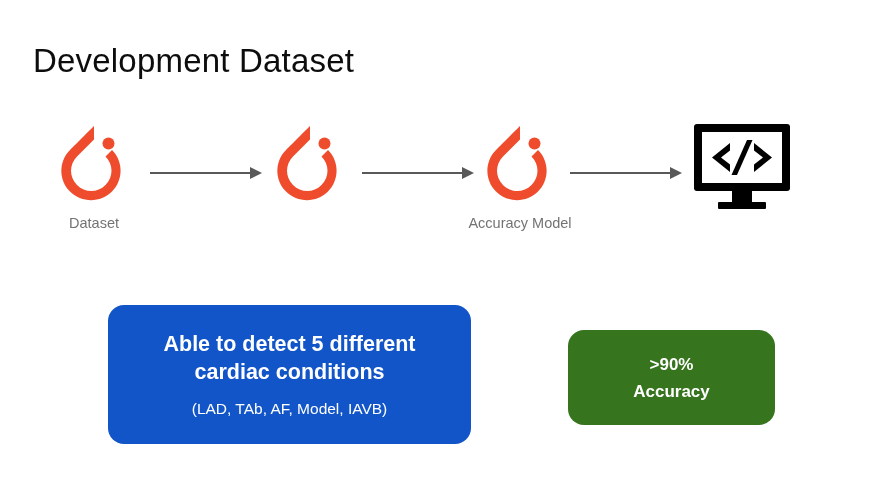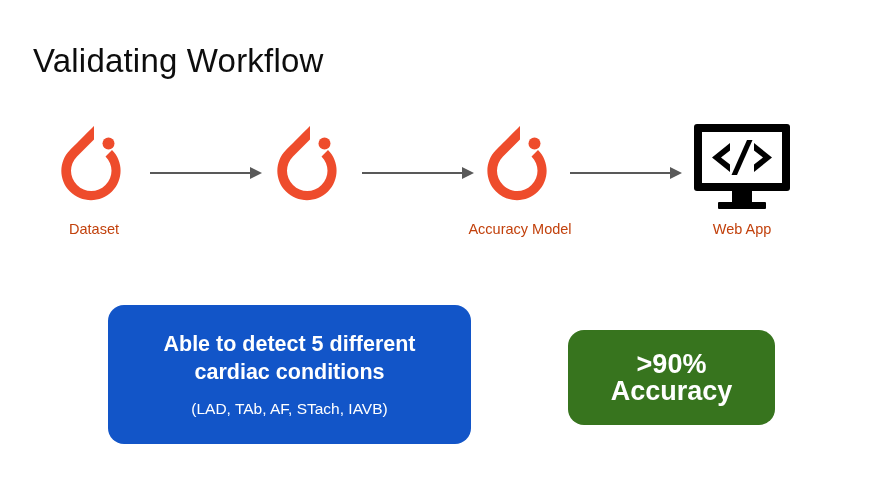--- a/index.html
+++ b/index.html
@@ -37,24 +37,24 @@
     width: 140px;
     text-align: center;
   }
   .node-icon {
     height: 92px;
     display: flex;
     align-items: center;
     justify-content: center;
   }
   .node-label {
-    margin-top: 10px;
+    margin-top: 4px;
     font-size: 14.5px;
     line-height: 18px;
-    color: #c2410c;
+    color: #737373;
     white-space: pre-line;
   }
 
   .node-1 { left: 24px;  top: 118px; }
   .node-2 { left: 240px; top: 118px; }
   .node-3 { left: 450px; top: 118px; }
   .node-4 { left: 672px; top: 118px; }
 
   
   .flow-arrow {
@@ -99,33 +99,33 @@
     line-height: 20px;
   }
   #callout-green {
     left: 568px;
     top: 330px;
     width: 207px;
     height: 95px;
     background: #37741E;
   }
   #callout-green .callout-heading {
-    font-size: 27px;
+    font-size: 17px;
     font-weight: bold;
     line-height: 27px;
     white-space: pre-line;
     text-align: center;
   }
 </style>
 </head>
 <body>
 
 <div id="slide">
 
-  <div id="slide-title">Validating Workflow</div>
+  <div id="slide-title">Development Dataset</div>
 
   <div class="flow-node node-1">
     <div class="node-icon">
       <svg width="86" height="92" viewBox="0 0 86 92" aria-hidden="true">
         <path d="M43 8 L43 8 C43 8 19 32 19 32 C7.5 43.5 7.5 62 19 73.5 C30.5 85 49.5 85 61 73.5 C72.5 62 72.5 43.5 61 32 L54.5 38.5 C62.5 46.5 62.5 59 54.5 67 C46.5 75 34 75 26 67 C18 59 18 46.5 26 38.5 L43 21.5 Z" fill="#EE4C2C"></path>
         <circle cx="57.5" cy="25.5" r="6" fill="#EE4C2C"></circle>
       </svg>
     </div>
     <div class="node-label">Dataset</div>
   </div>
@@ -175,27 +175,26 @@
       <svg width="104" height="92" viewBox="0 0 104 92" aria-hidden="true">
         <rect x="4" y="6" width="96" height="67" rx="3" fill="#000000"></rect>
         <rect x="12" y="14" width="80" height="51" fill="#ffffff"></rect>
         <rect x="42" y="73" width="20" height="11" fill="#000000"></rect>
         <rect x="28" y="84" width="48" height="7" rx="1" fill="#000000"></rect>
         <path d="M40 25 L22 39.5 L40 54 L40 46.5 L31 39.5 L40 32.5 Z" fill="#000000"></path>
         <path d="M64 25 L82 39.5 L64 54 L64 46.5 L73 39.5 L64 32.5 Z" fill="#000000"></path>
         <polygon points="57,22 62.5,22 47,57 41.5,57" fill="#000000"></polygon>
       </svg>
     </div>
-    <div class="node-label">Web App</div>
   </div>
 
   <div id="callout-blue" class="callout">
     <div class="callout-heading">Able to detect 5 different
 cardiac conditions</div>
-    <div class="callout-sub">(LAD, TAb, AF, STach, IAVB)</div>
+    <div class="callout-sub">(LAD, TAb, AF, Model, IAVB)</div>
   </div>
 
   <div id="callout-green" class="callout">
     <div class="callout-heading">&gt;90%
 Accuracy</div>
   </div>
 
 </div>
 
 </body></html>

